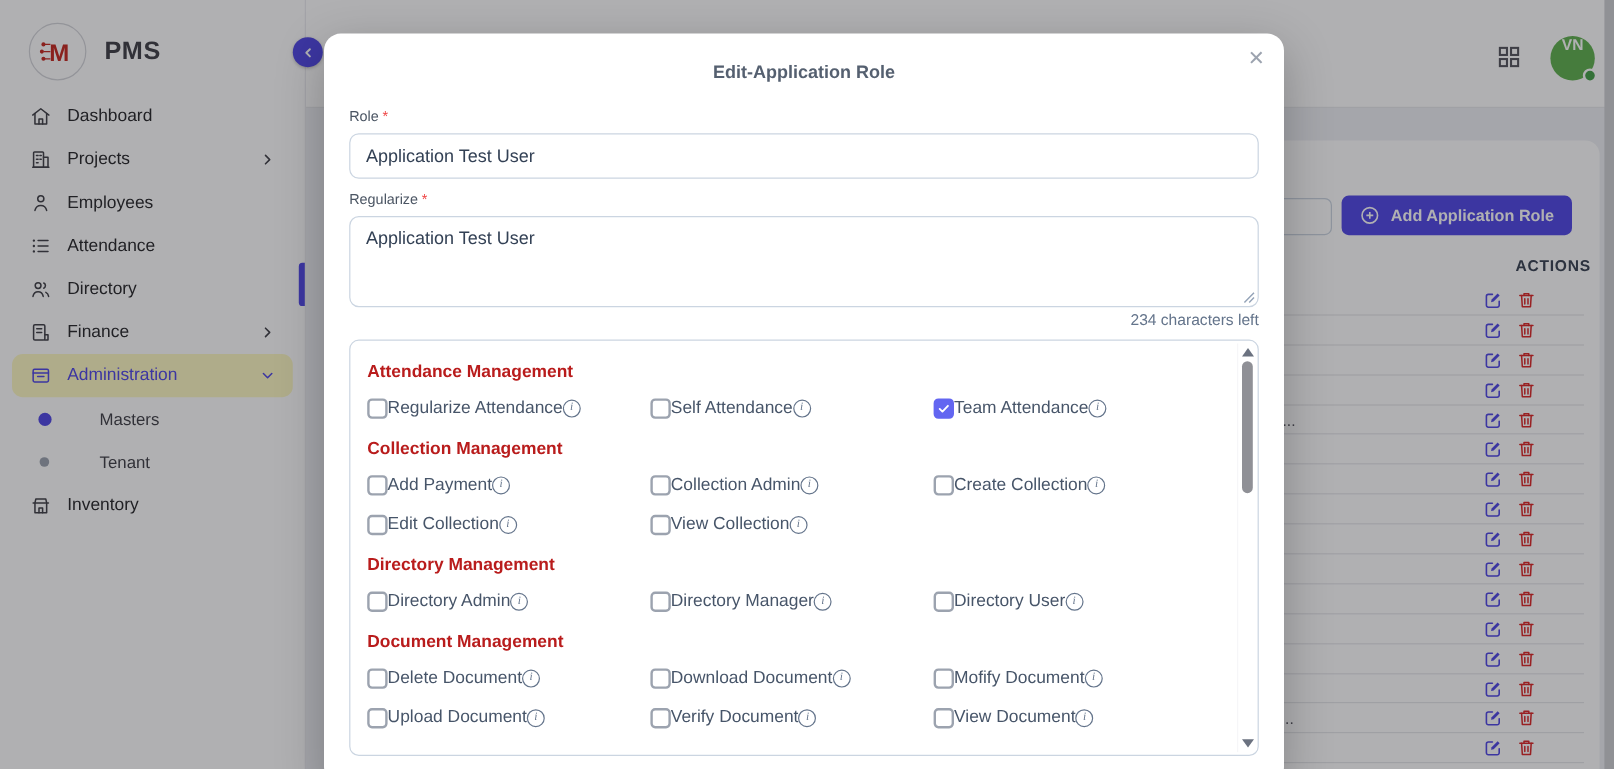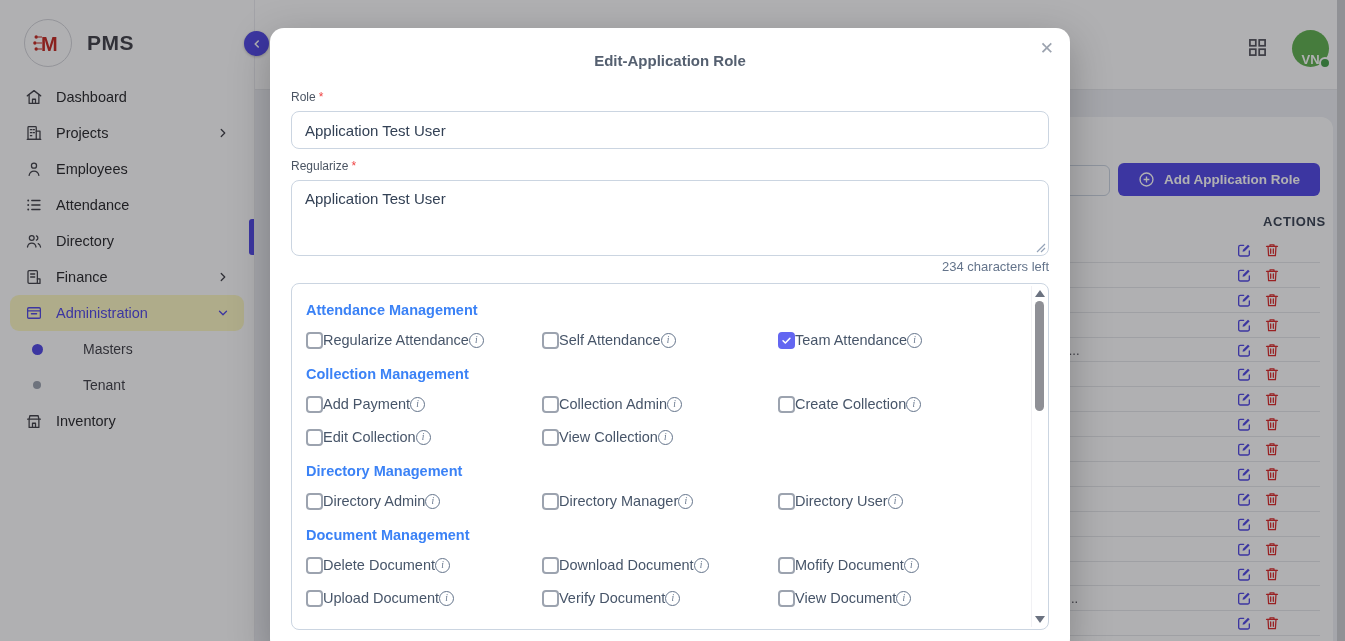--- a/index.html
+++ b/index.html
@@ -25,30 +25,30 @@
   .sub-item { height:36px; display:flex; align-items:center; padding-left:31px; font-size:14px; color:#3f3f46; cursor:pointer; }
   .dot-box { width:12px; display:flex; justify-content:center; margin-right:40px; flex:none; }
   .dot { width:8px; height:8px; border-radius:50%; background:#9ca3af; }
   .dot.accent { width:11px; height:11px; background:#4f46e5; }
   .active-indicator { position:absolute; right:0; top:219px; width:5px; height:36px; background:#4f46e5; border-radius:3px 0 0 3px; }
 
   
   .topbar { position:absolute; left:255px; top:0; width:1090px; height:90px; background:#ffffff; border-bottom:1px solid #e7e8ec; z-index:1; }
   .grid-icon { position:absolute; right:78px; top:38px; width:19px; height:19px; color:#52525b; cursor:pointer; }
   .grid-icon svg { width:19px; height:19px; display:block; }
-  .avatar { position:absolute; right:16px; top:30px; width:37px; height:37px; border-radius:50%; background:#5fb14e; color:#fff; font-weight:bold; font-size:13px; display:flex; align-items:flex-end; justify-content:center; cursor:pointer; }
+  .avatar { position:absolute; right:16px; top:30px; width:37px; height:37px; border-radius:50%; background:#5fb14e; color:#fff; font-weight:bold; font-size:13px; display:flex; align-items:flex-start; justify-content:center; cursor:pointer; }
   .status-dot { position:absolute; right:-2px; bottom:-2px; width:12px; height:12px; background:#43a047; border:2px solid #ffffff; border-radius:50%; }
 
   .collapse-btn { position:absolute; left:244px; top:31px; width:25px; height:25px; border-radius:50%; background:#4f46e5; color:#fff; z-index:3; display:flex; align-items:center; justify-content:center; cursor:pointer; box-shadow:0 1px 3px rgba(0,0,0,.25); }
   .collapse-btn svg { width:12px; height:12px; display:block; }
 
   
   .content-card { position:absolute; left:283px; top:117px; width:1050px; height:540px; background:#ffffff; border-radius:12px; z-index:1; }
   .bg-search { position:absolute; left:700px; top:48px; width:127px; height:31px; border:1px solid #cbd5e1; border-radius:6px; background:#fff; }
-  .add-role-btn { position:absolute; left:835px; top:46px; height:33px; background:#4f46e5; border:none; border-radius:6px; color:#ffffff; font-size:13.5px; font-weight:bold; font-family:"Liberation Sans",sans-serif; display:flex; align-items:center; gap:9px; padding:0 20px; cursor:pointer; }
+  .add-role-btn { position:absolute; left:835px; top:46px; height:33px; background:#4f46e5; border:none; border-radius:6px; color:#ffffff; font-size:13.5px; font-weight:bold; font-family:"Liberation Sans",sans-serif; display:flex; align-items:center; gap:9px; padding:0 15px; cursor:pointer; }
   .add-role-btn svg { width:17px; height:17px; display:block; }
   .actions-head { position:absolute; left:949px; top:97px; font-size:13px; font-weight:bold; color:#374151; letter-spacing:.6px;margin-left:31px; }
   .bg-rows { position:absolute; left:769px; top:121px; width:268px; }
   .bg-row { position:relative; height:24.9px; border-bottom:1px solid #e6e7ea; display:flex; align-items:center; justify-content:flex-end; gap:12px; padding-right:40px; }
   .bg-row .row-icon { width:16px; height:16px; cursor:pointer; }
   .bg-row .row-icon svg { width:16px; height:16px; display:block; }
   .edit-ic { color:#4f46e5; }
   .del-ic { color:#dc2626; }
   .fragment { position:absolute; left:3px; top:5px; font-size:13px; color:#52525b; white-space:nowrap; }
 
@@ -66,21 +66,21 @@
   .req { color:#ef4444; margin-left:3px; }
   .text-input { height:38px; width:100%; border:1px solid #cbd5e1; border-radius:8px; padding:0 13px; font-size:15px; color:#334155; font-family:"Liberation Sans",sans-serif; outline:none; background:#fff; }
   .desc-label { margin-top:10px; }
   .textarea-wrap { position:relative; }
   .desc-area { display:block; height:76px; width:100%; border:1px solid #cbd5e1; border-radius:8px; padding:9px 13px; font-size:15px; color:#334155; font-family:"Liberation Sans",sans-serif; resize:none; outline:none; background:#fff; }
   .resize-grip { position:absolute; right:3px; bottom:3px; width:10px; height:10px; color:#94a3b8; pointer-events:none; }
   .counter { text-align:right; font-size:13px; color:#64748b; margin-top:3px; }
 
   .perm-box { margin-top:9px; border:1px solid #cbd5e1; border-radius:8px; height:347px; position:relative; overflow:hidden; background:#fff; }
   .perm-content { padding:2px 34px 0 14px; }
-  .perm-title { font-size:14.5px; font-weight:bold; color:#3b82f6; margin:16px 0 12px; }
+  .perm-title { font-size:14.5px; font-weight:bold; color:#b91c1c; margin:16px 0 12px; }
   .perm-grid { display:grid; grid-template-columns:repeat(3,1fr); row-gap:13px; margin-bottom:5px; }
   .perm-item { display:flex; align-items:center; font-size:14.5px; color:#475569; height:20px; cursor:pointer; }
   .cbx { width:17px; height:17px; border:2px solid #9ca3af; border-radius:4px; background:#fff; flex:none; display:flex; align-items:center; justify-content:center; }
   .cbx.checked { background:#6366f1; border-color:#6366f1; }
   .cbx svg { width:11px; height:11px; display:block; color:#fff; }
   .info-icon { width:15px; height:15px; border:1.2px solid #64748b; border-radius:50%; color:#64748b; font-size:9.5px; display:inline-flex; align-items:center; justify-content:center; font-style:italic; font-family:"Liberation Serif",serif; flex:none; cursor:pointer; }
 
   .perm-scrollbar { position:absolute; top:2px; right:2px; bottom:2px; width:15px; background:#fff; border-left:1px solid #f1f1f4; border-radius:0 6px 6px 0; }
   .sb-arrow { position:absolute; left:3px; width:0; height:0; border-left:5px solid transparent; border-right:5px solid transparent; }
   .sb-up { top:4px; border-bottom:7px solid #6b7280; }

